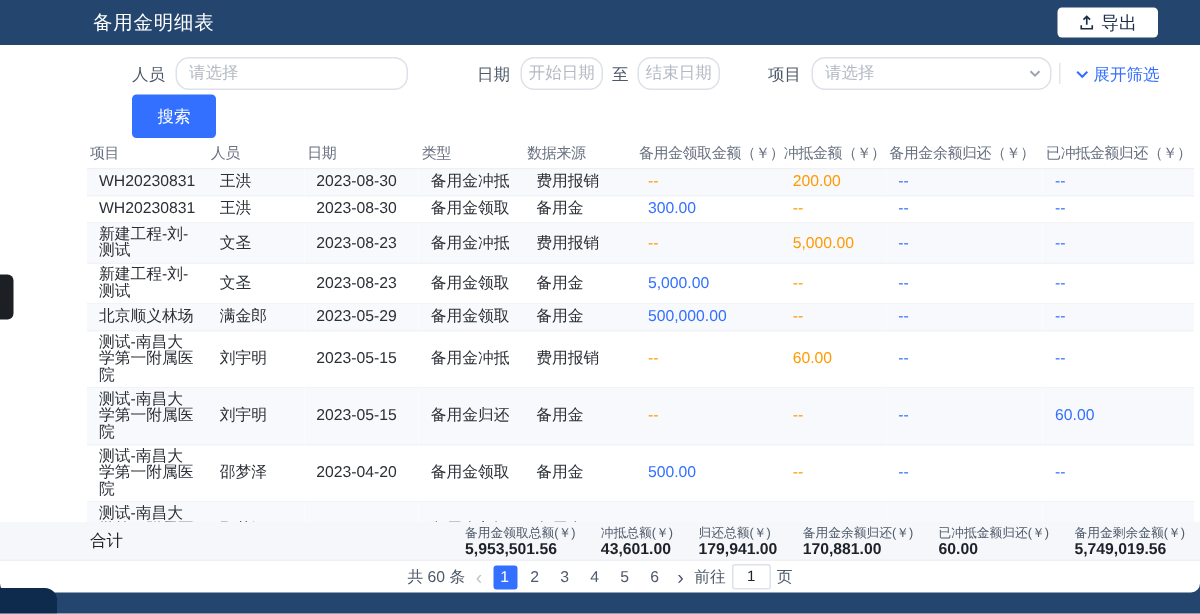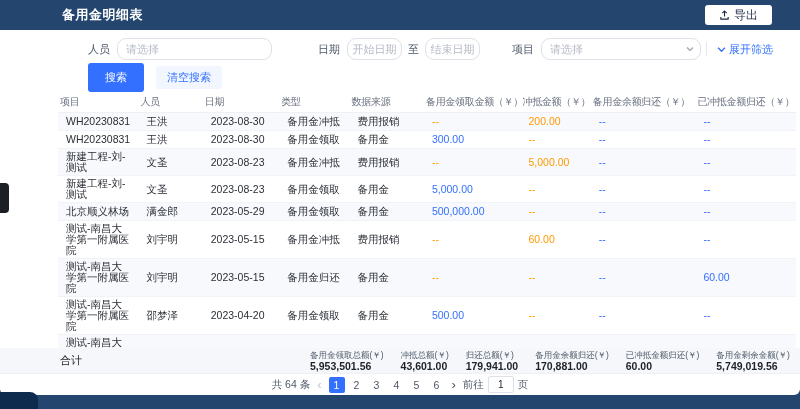--- a/index.html
+++ b/index.html
@@ -1,21 +1,21 @@
 <!DOCTYPE html>
 <html><head>
 <meta charset="utf-8">
 <style>
   *{margin:0;padding:0;box-sizing:border-box}
   html,body{width:800px;height:409px;overflow:hidden}
   body{font-family:"Liberation Sans","DejaVu Sans",sans-serif;background:#23456e;position:relative}
 
   
   .topbar{height:30px;display:flex;align-items:center;padding:0 28px 0 62px}
-  .title{color:#fff;font-size:13px;font-weight:bold;letter-spacing:.5px}
+  .title{color:#fff;font-size:13px;font-weight:normal;letter-spacing:.5px}
   .export-btn{margin-left:auto;display:flex;align-items:center;gap:4px;background:#fff;border:none;border-radius:3px;height:20px;padding:0 14px;font-size:12px;color:#1d2c45;cursor:pointer}
 
   
   .card{position:absolute;left:0;right:0;top:30px;bottom:14px;background:#fff;display:flex;flex-direction:column;border-radius:0 0 6px 6px;overflow:hidden}
 
   
   .filters{height:30px;display:flex;align-items:center;padding:8px 14px 0 88px}
   .f-label{font-size:11px;color:#4e5969;margin-right:7px;flex:none}
   .f-input{height:22px;border:1px solid #dde1e8;border-radius:9px;font-size:11px;padding:0 8px;color:#1d2129;outline:none;background:#fff}
   .f-input::placeholder{color:#b4bac4}
@@ -115,21 +115,20 @@
         <svg width="9" height="9" viewBox="0 0 8 8">
             <path d="M1 2.5 4 5.5 7 2.5" stroke="#3370ff" fill="none" stroke-width="1.2"></path>
           </svg>
       </span>
       <span>展开筛选</span>
     </a>
   </div>
 
   <div class="actions">
     <button class="btn-primary">搜索</button>
-    <button class="btn-text">清空搜索</button>
   </div>
 
   <div class="table-wrap">
     <table>
       <colgroup>
         <col style="width:80px">
           <col style="width:64px">
           <col style="width:76px">
           <col style="width:70px">
           <col style="width:74px">
@@ -279,21 +278,21 @@
           <div class="sum-v">60.00</div>
         </div>
         <div class="sum-item">
           <div class="sum-l">备用金剩余金额(￥)</div>
           <div class="sum-v">5,749,019.56</div>
         </div>
       </div>
   </div>
 
   <div class="pagination">
-    <span>共 64 条</span>
+    <span>共 60 条</span>
     <span class="pg-arrow">‹</span>
     <span class="pages">
         <span class="pg active">1</span>
         <span class="pg">2</span>
         <span class="pg">3</span>
         <span class="pg">4</span>
         <span class="pg">5</span>
         <span class="pg">6</span>
       </span>
     <span class="pg-arrow next">›</span>

